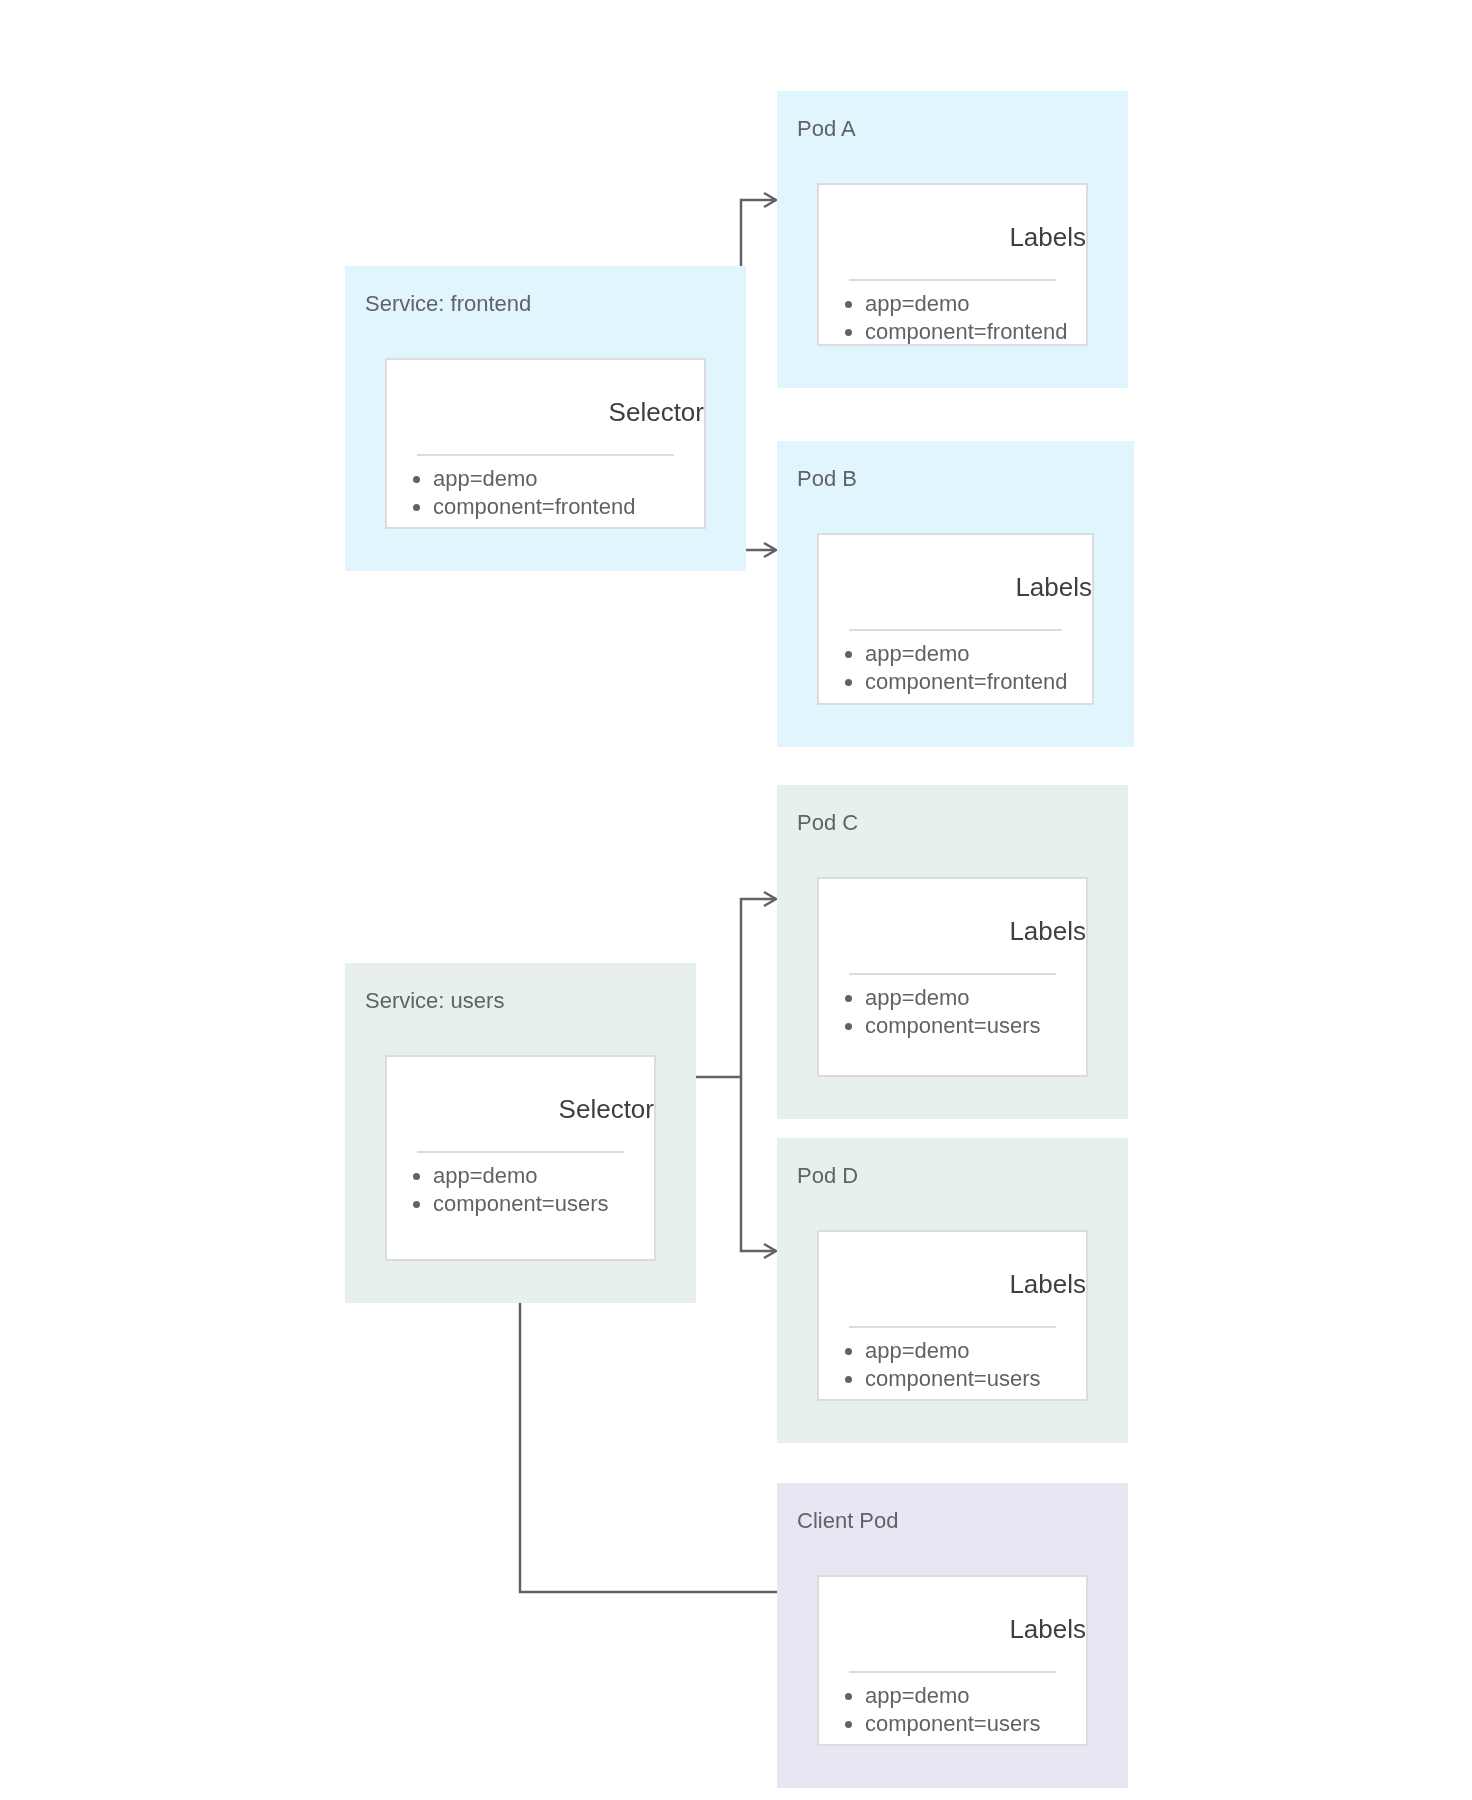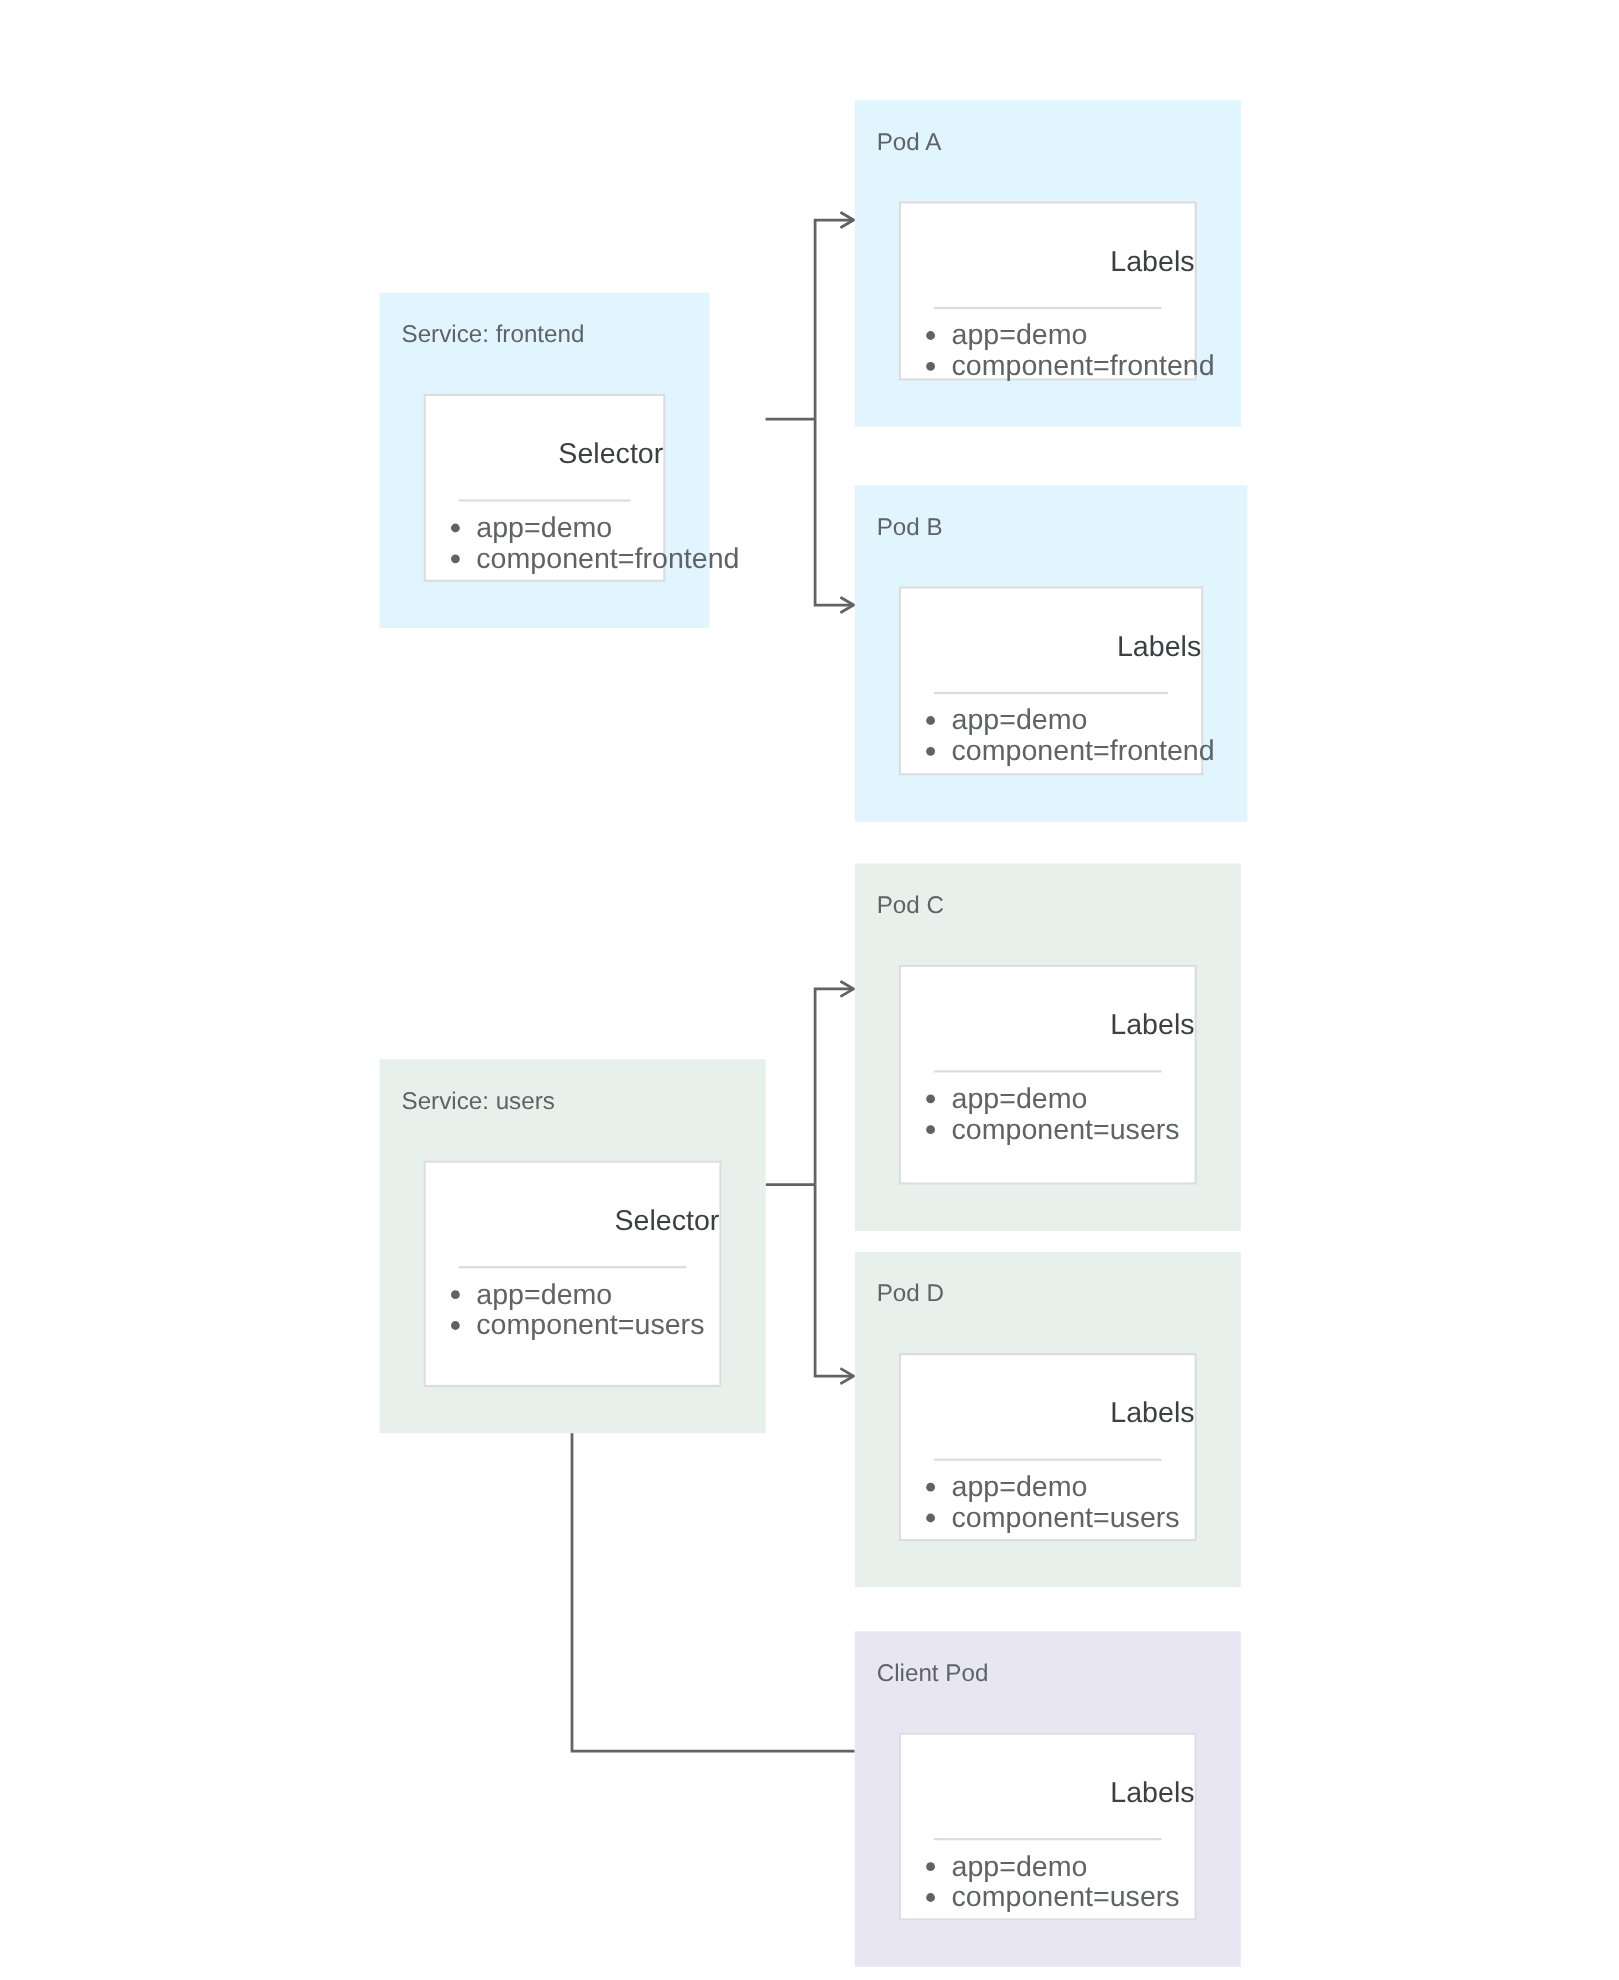--- a/index.html
+++ b/index.html
@@ -31,27 +31,27 @@
     color:var(--c-title-text);
   }
   .card-divider{
     height:2px;background:var(--c-divider);
     margin:26px 30px 0 30px;
   }
   .card-items{
     margin:9px 0 0 0;
     padding:0 10px 0 46px;
     list-style:disc;
-    font-size:26px;line-height:28px;
+    font-size:22px;line-height:28px;
     color:var(--c-item-text);
   }
   .card-items li{white-space:nowrap;}
 
   
-  #box-service-frontend{left:345px;top:226px;width:300px;height:305px;background:var(--c-blue);}
+  #box-service-frontend{left:345px;top:226px;width:401px;height:305px;background:var(--c-blue);}
   #box-pod-a          {left:777px;top:51px;  width:351px;height:297px;background:var(--c-blue);}
   #box-pod-b          {left:777px;top:401px; width:357px;height:306px;background:var(--c-blue);}
   #box-pod-c          {left:777px;top:745px; width:351px;height:334px;background:var(--c-green);}
   #box-service-users  {left:345px;top:923px; width:351px;height:340px;background:var(--c-green);}
   #box-pod-d          {left:777px;top:1098px;width:351px;height:305px;background:var(--c-green);}
   #box-client-pod     {left:777px;top:1443px;width:351px;height:305px;background:var(--c-purple);}
 </style>
 </head>
 <body>
 

